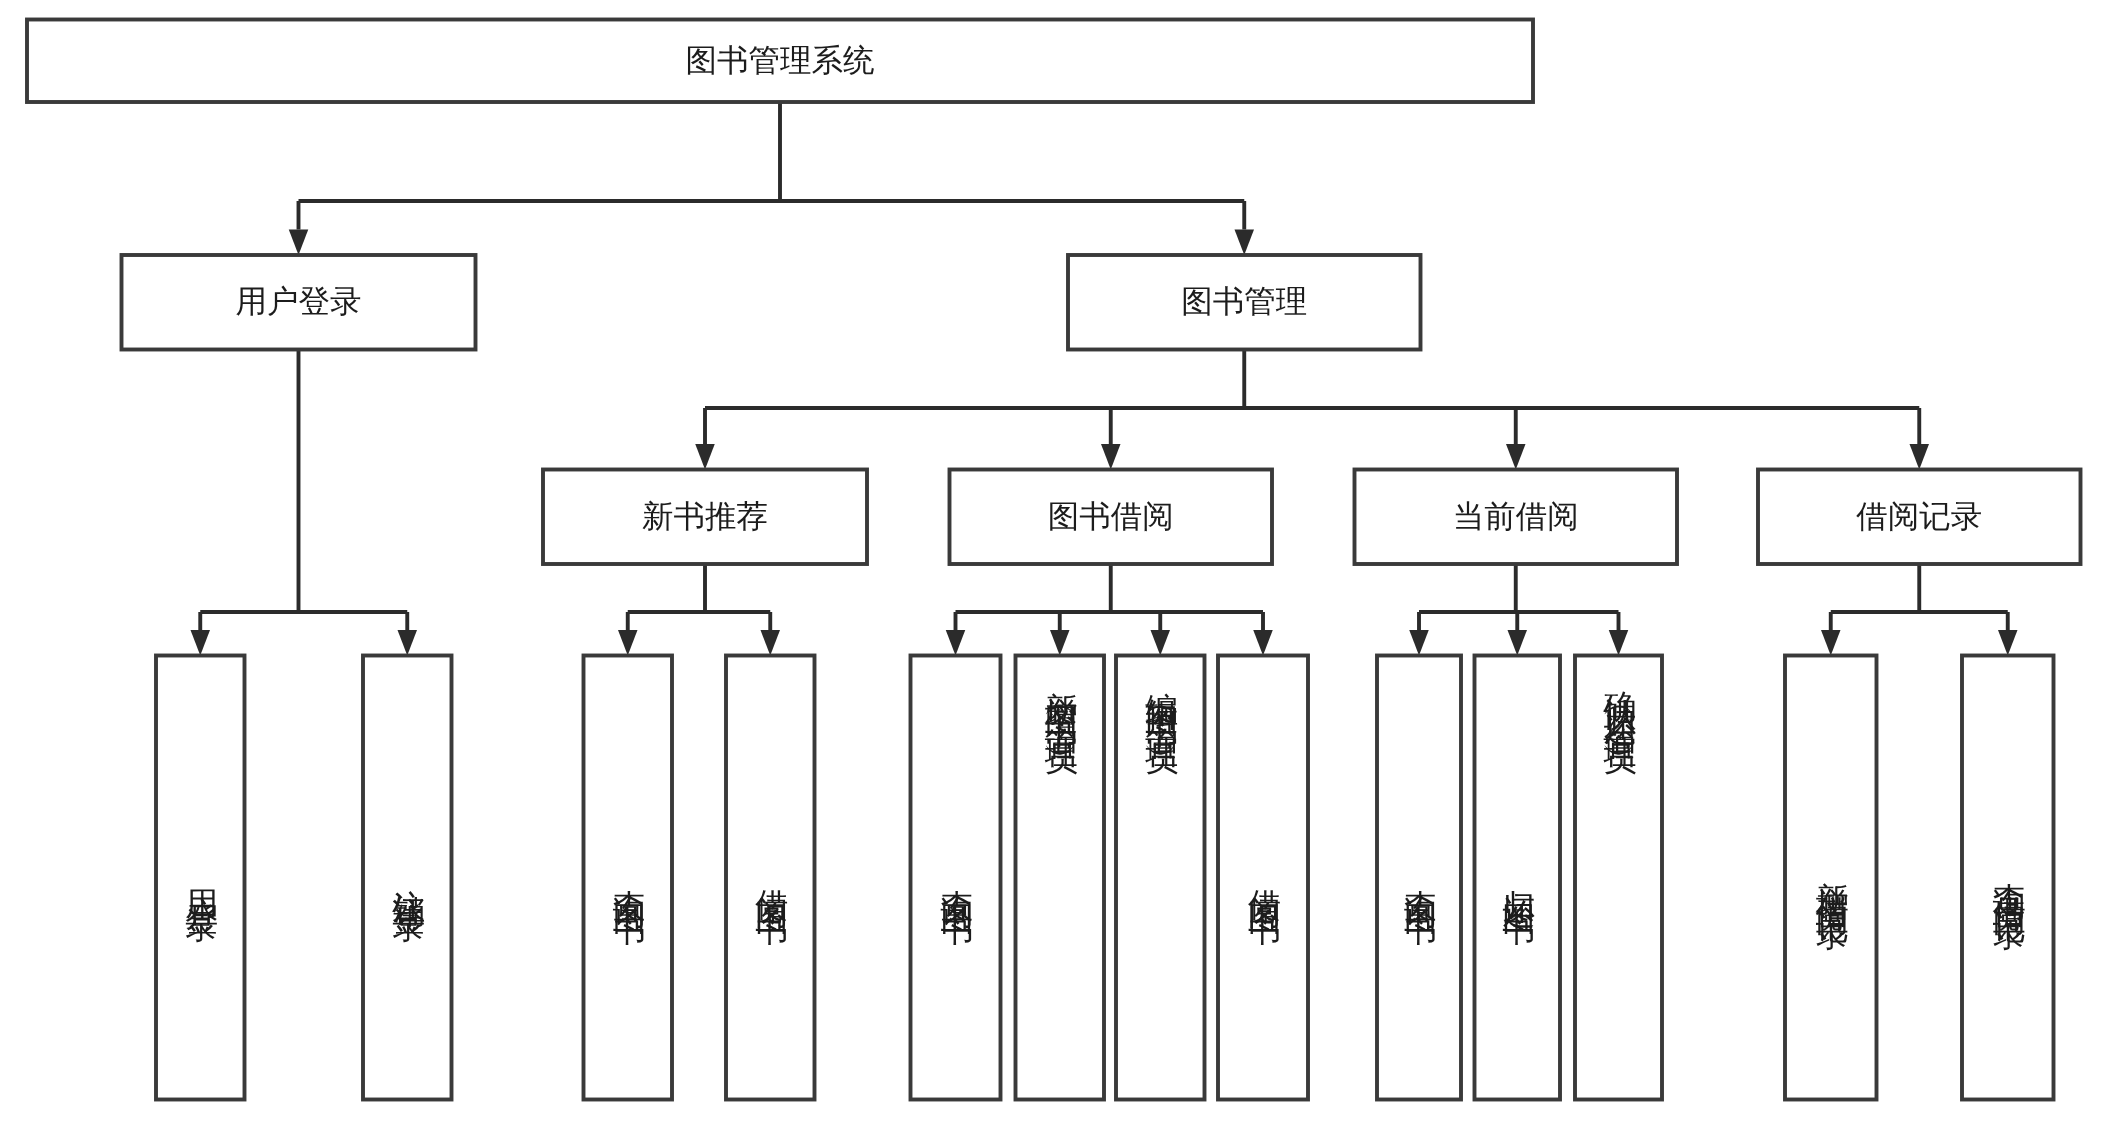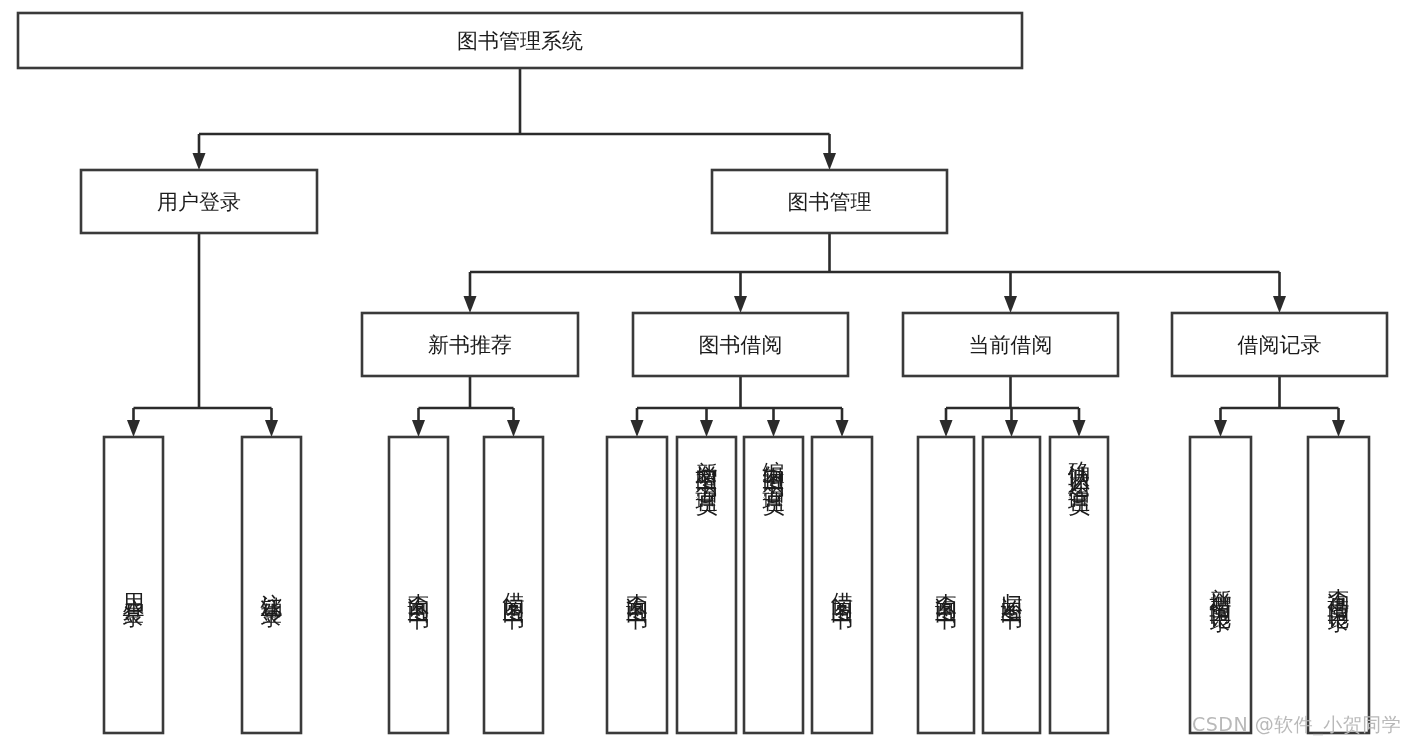--- a/index.html
+++ b/index.html
@@ -201,14 +201,13 @@
         <span class="leaf-text">确认归还（管理员）</span>
       </div>
       <div class="leaf-text-wrap" style="left: 1190px; top: 437px; width: 61px; height: 296px; align-items: center; padding-top: 0px;">
         <span class="leaf-text">新增借阅记录</span>
       </div>
       <div class="leaf-text-wrap" style="left: 1308px; top: 437px; width: 61px; height: 296px; align-items: center; padding-top: 0px;">
         <span class="leaf-text">查询借阅记录</span>
       </div>
     </div>
 
-  <div class="watermark" style="left:1192px; top:712px;">CSDN @软件_小贺同学</div>
 </div>
 
 </body></html>

